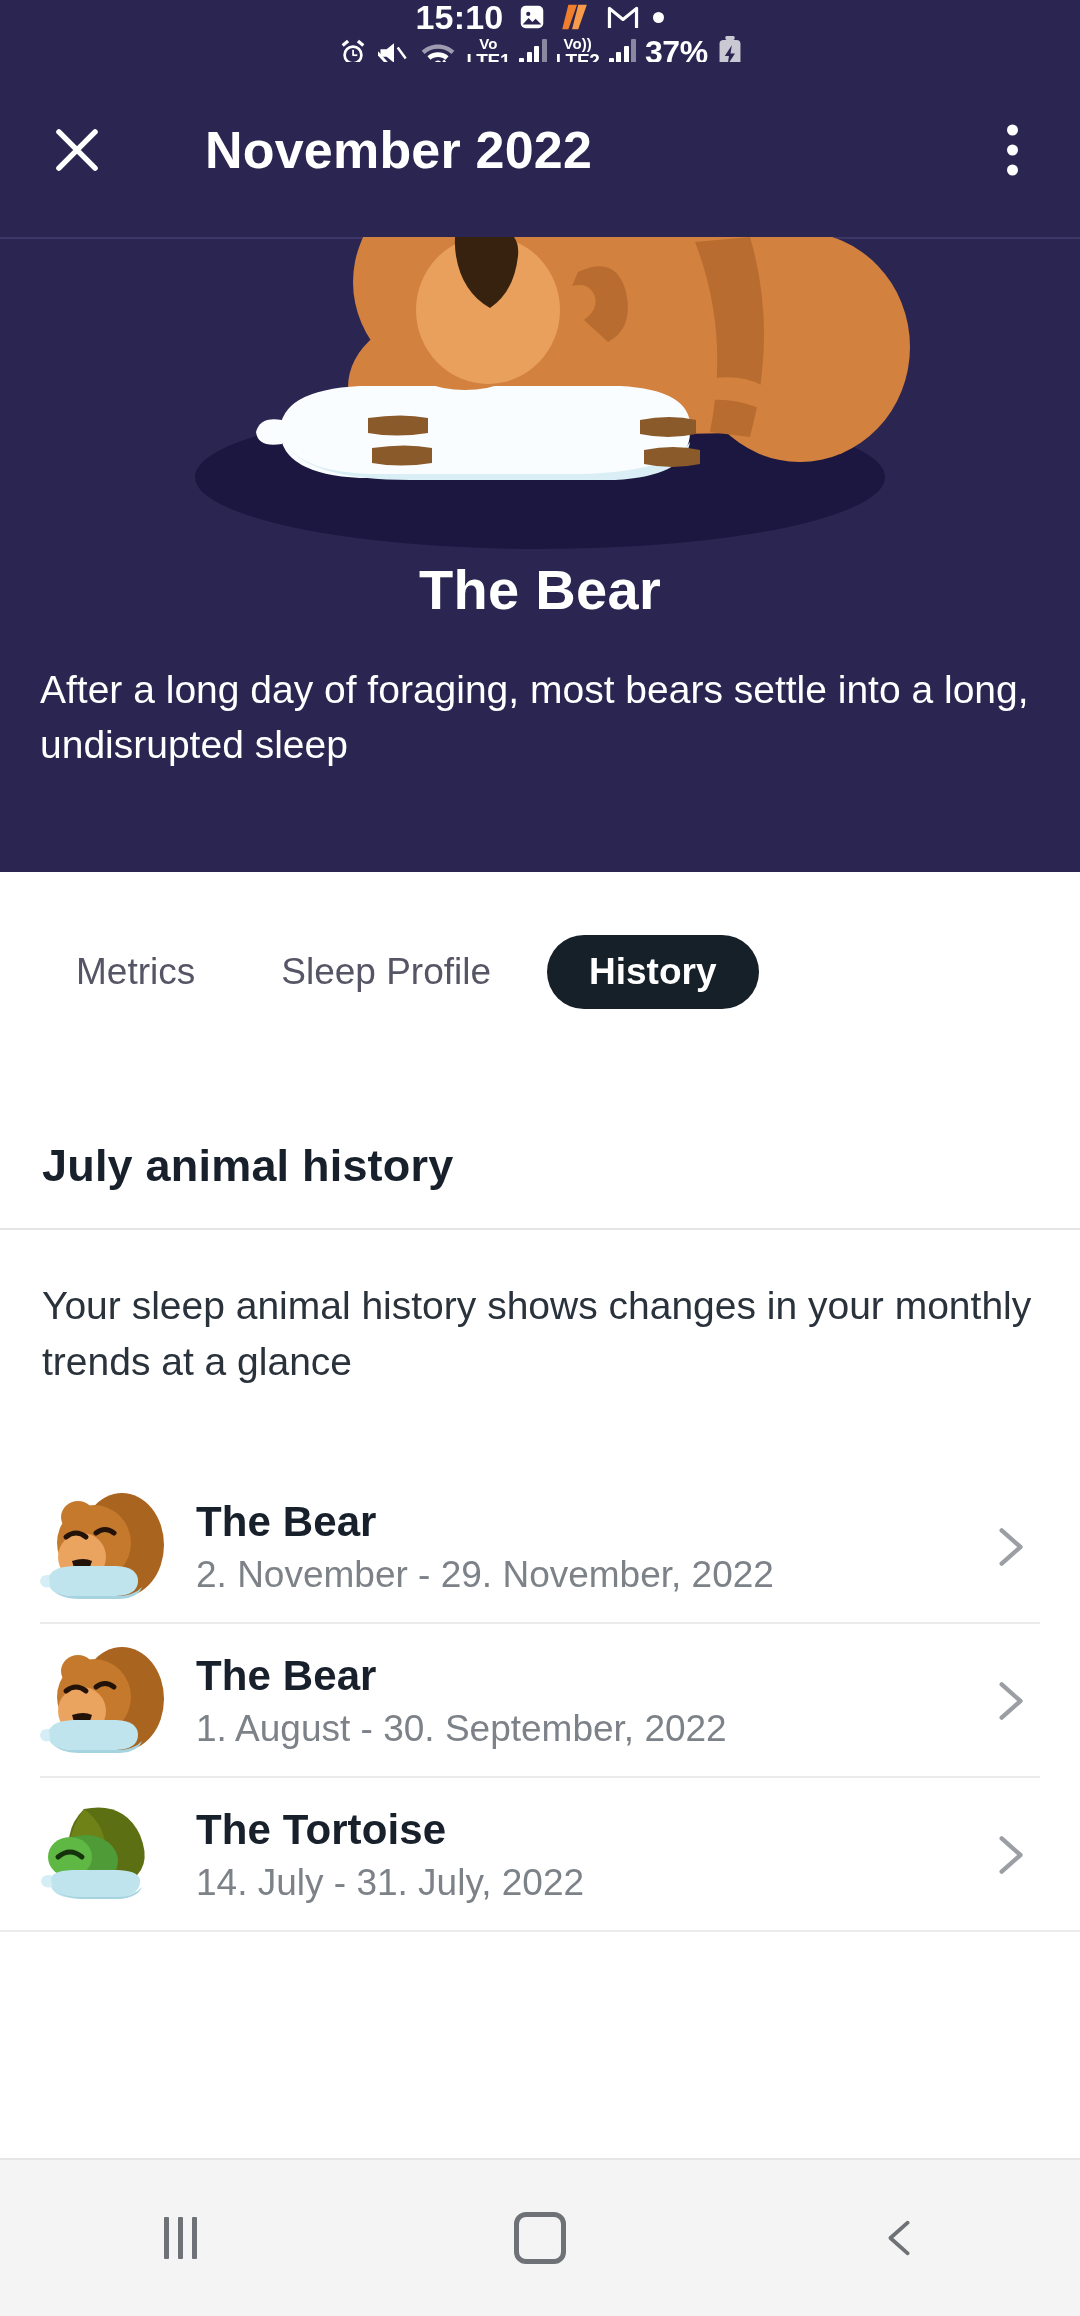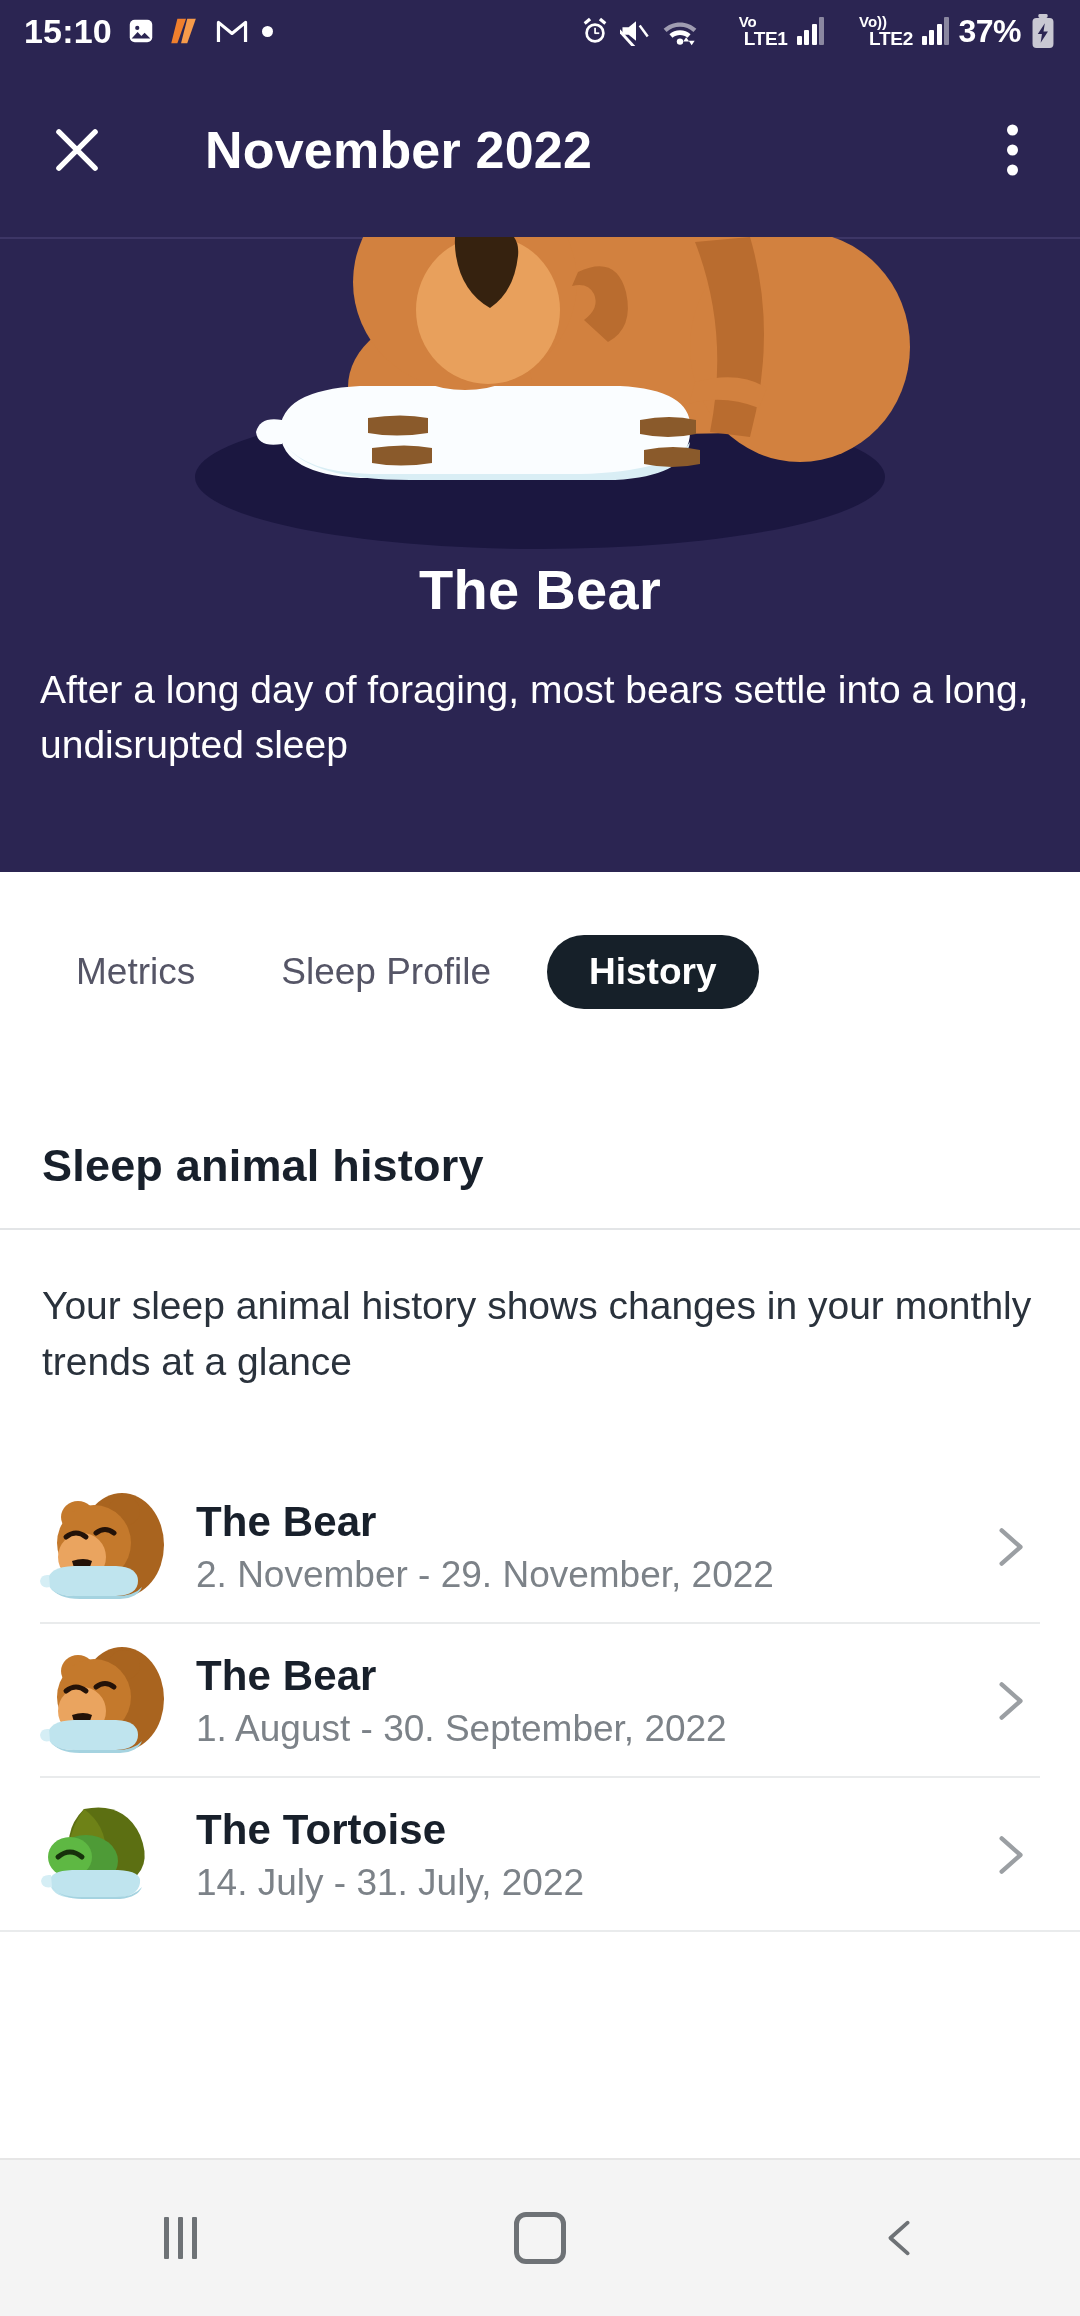--- a/index.html
+++ b/index.html
@@ -10,32 +10,33 @@
     overflow:hidden;
   }
   .phone{ position:relative; width:1080px; height:2316px; background:#ffffff; }
 
   
   .statusbar{
     position:absolute; top:0; left:0; width:1080px; height:62px;
     background:#2B2552; color:#ffffff;
     display:flex; align-items:center; justify-content:space-between;
     padding:0 24px;
+    flex-direction:column;
   }
   .sb-left{ display:flex; align-items:center; gap:14px; }
   .sb-time{ font-size:34px; font-weight:600; letter-spacing:.2px; line-height:1; }
   .sb-right{ display:flex; align-items:center; gap:9px;text-align:center; }
   .ic{ display:inline-flex; align-items:center; justify-content:center; }
 
   .sb-dot{ width:11px; height:11px; border-radius:50%; background:#ffffff; display:inline-block; }
   .sb-battery{ font-size:32px; font-weight:600; letter-spacing:-.5px; }
 
   .netstack{ display:flex; flex-direction:column; align-items:center; line-height:1; }
   .netstack .t1{ font-size:15px; font-weight:700; }
-  .netstack .t2{ font-size:19px; font-weight:700; letter-spacing:-.3px;margin-left:36px; }
+  .netstack .t2{ font-size:19px; font-weight:700; letter-spacing:-.3px; }
 
   .bars{ display:flex; align-items:flex-end; gap:2.5px; height:28px; }
   .bars i{ width:5px; background:#ffffff; border-radius:1px; display:block; }
   .bars i:nth-child(1){ height:9px; }
   .bars i:nth-child(2){ height:15px; }
   .bars i:nth-child(3){ height:21px; }
   .bars i:nth-child(4){ height:28px; opacity:.45; }
 
   
   .appbar{
@@ -266,21 +267,21 @@
     <div class="hero-title">The Bear</div>
     <div class="hero-desc">After a long day of foraging, most bears settle into a long, undisrupted sleep</div>
   </div>
 
   <div class="tabs">
     <div class="tab">Metrics</div>
     <div class="tab">Sleep Profile</div>
     <div class="tab active">History</div>
   </div>
 
-  <div class="section-title">Sleep animal history</div>
+  <div class="section-title">July animal history</div>
   <div class="hr top"></div>
   <div class="section-desc">Your sleep animal history shows changes in your monthly trends at a glance</div>
 
   <div class="list">
 
     <div class="row">
       <div class="row-thumb">
         <svg viewBox="0 0 130 120" width="130" height="120">
           <ellipse cx="82" cy="58" rx="42" ry="52" fill="#A9641F"></ellipse>
           <ellipse cx="38" cy="30" rx="17" ry="16" fill="#C4792C"></ellipse>

